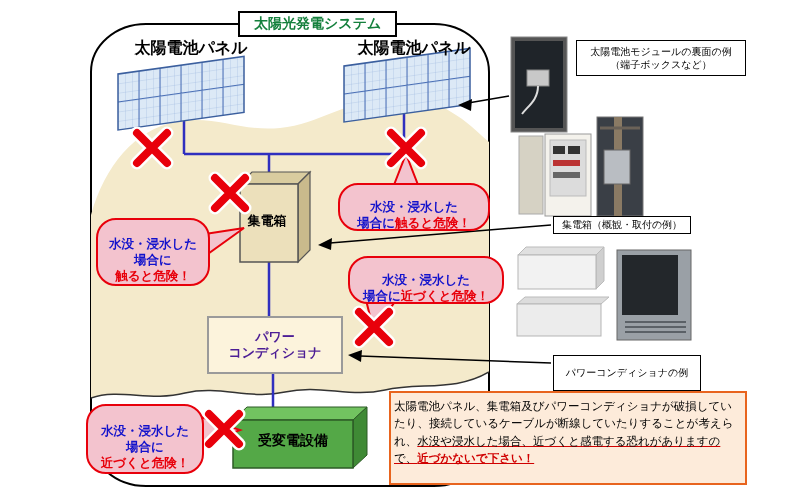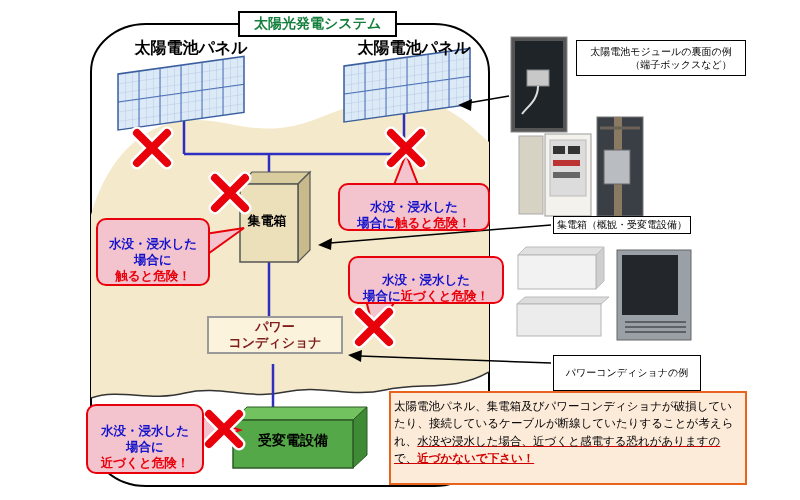--- a/index.html
+++ b/index.html
@@ -9,35 +9,35 @@
   svg.layer{position:absolute;left:0;top:0;z-index:1}
 
   .title-box{position:absolute;left:238px;top:11px;z-index:6;background:#fff;
     border:2px solid #000;padding:2px 14px;font-size:14px;font-weight:bold;color:#15803d}
 
   .panel-label{position:absolute;z-index:4;font-size:16px;font-weight:bold;color:#000;
     text-align:center}
 
   .box-label{position:absolute;z-index:4;font-weight:bold;color:#000;text-align:center}
 
-  .conditioner{position:absolute;left:207px;top:316px;width:136px;height:38px;z-index:3;
+  .conditioner{position:absolute;left:207px;top:316px;width:136px;height:58px;z-index:3;
     background:#fcf3dc;border:2px solid #9a9a9a;display:flex;align-items:center;
     justify-content:center;text-align:center;font-size:13px;font-weight:bold;
-    white-space:pre-line;line-height:1.25;color:#7f1d1d}
+    white-space:pre-line;line-height:1.25;color:#4c1d95}
 
   .bubble{position:absolute;z-index:5;background:#f3c3ce;border:2px solid #e8000b;
-    border-radius:10px;display:flex;align-items:center;justify-content:center;
+    border-radius:20px;display:flex;align-items:center;justify-content:center;
     text-align:center;font-weight:bold;font-size:12.5px;line-height:1.3;
     white-space:pre-line}
   .bubble .b{color:#1212cc}
   .bubble .r{color:#e8000b}
 
   .lblbox{position:absolute;z-index:4;background:#fff;border:1px solid #000;
     font-size:10px;display:flex;align-items:center;justify-content:center;
-    text-align:right;line-height:1.35;white-space:pre-line;color:#000}
+    text-align:center;line-height:1.35;white-space:pre-line;color:#000}
 
   .warn{position:absolute;left:389px;top:391px;width:358px;height:94px;z-index:5;
     background:#fdebda;border:2px solid #e8641e;padding:5px 3px;font-size:11.5px;
     line-height:1.5;color:#000;text-align:left}
   .warn .u{text-decoration:underline;text-decoration-color:#d00000}
   .warn .ru{color:#d00000;font-weight:bold;text-decoration:underline;
     text-decoration-color:#d00000}
 </style>
 </head>
 <body>
@@ -210,20 +210,20 @@
   <div class="bubble" style="left:86px;top:404px;width:118px;height:70px">
     <div>
       <span class="b">水没・浸水した
 場合に
 </span><span class="r">近づくと危険！</span>
     </div>
   </div>
 
   <div class="lblbox" style="left:576px;top:40px;width:170px;height:36px">太陽電池モジュールの裏面の例
 （端子ボックスなど）</div>
-  <div class="lblbox" style="left:553px;top:216px;width:138px;height:18px">集電箱（概観・受変電設備）</div>
+  <div class="lblbox" style="left:553px;top:216px;width:138px;height:18px">集電箱（概観・取付の例）</div>
   <div class="lblbox" style="left:553px;top:355px;width:148px;height:36px">パワーコンディショナの例</div>
 
   <div class="warn">
     <span>太陽電池パネル、集電箱及びパワーコンディショナが破損していたり、接続しているケーブルが断線していたりすることが考えられ、</span><span class="u">水没や浸水した場合、近づくと感電する恐れがありますので、</span><span class="ru">近づかないで下さい！</span>
   </div>
 
 </div>
 
 </body></html>

